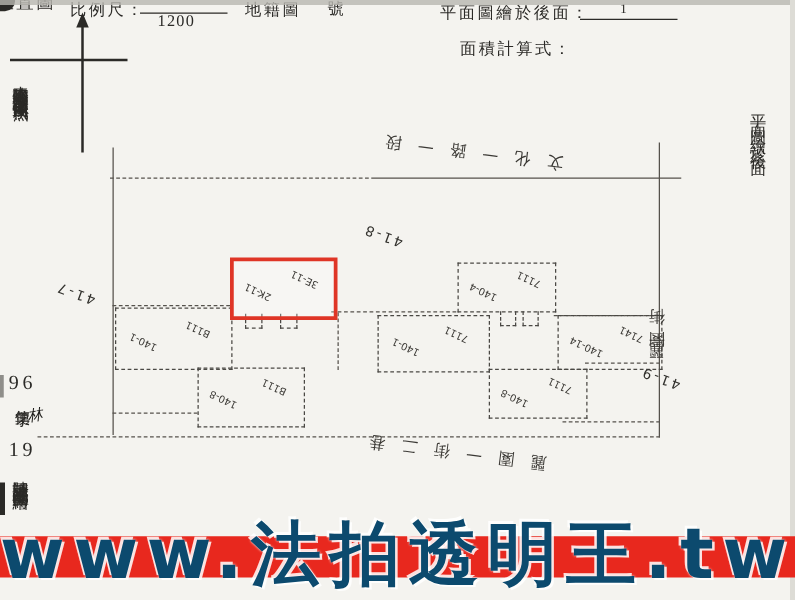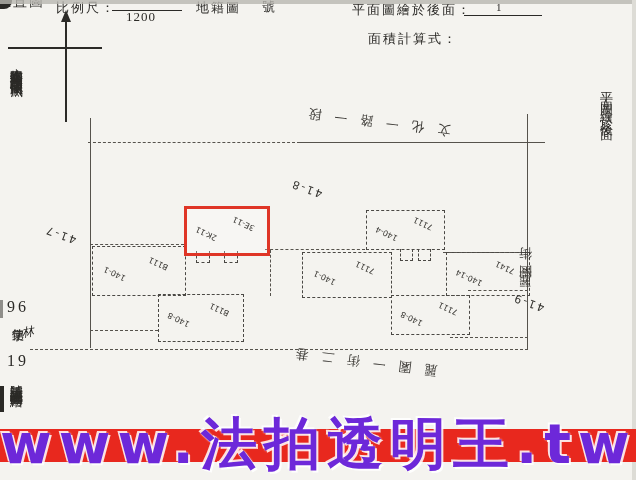--- a/index.html
+++ b/index.html
@@ -151,15 +151,15 @@
   <span class="street" style="left:295px;top:112px;">文化一路一段</span>
   <span class="street" style="left:282px;top:352px;">麗園一街二巷</span>
   <span class="street-v" style="left:517px;top:165px;height:132px;">麗園一街</span>
 
   <div class="smudge" style="left:0;top:0;width:12px;height:9px;border-radius:0 0 8px 0;"></div>
   <div class="smudge" style="left:0;top:300px;width:3px;height:18px;opacity:.5;"></div>
   <div class="smudge" style="left:0;top:386px;width:4px;height:26px;"></div>
 
 
   <div class="wm-band" style="background: rgb(232, 40, 30);"></div>
-  <div class="wm-text" style="color: #6d28d9;">www.法拍透明王.tw</div>
+  <div class="wm-text" style="color: #0c4a6e;">www.法拍透明王.tw</div>
 
 </div>
 
 </body></html>

